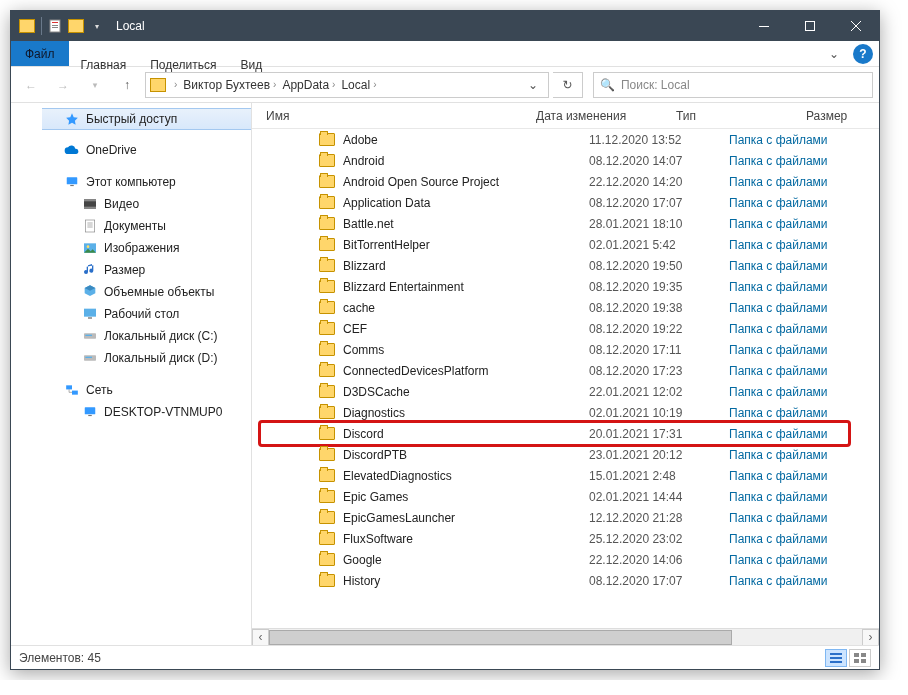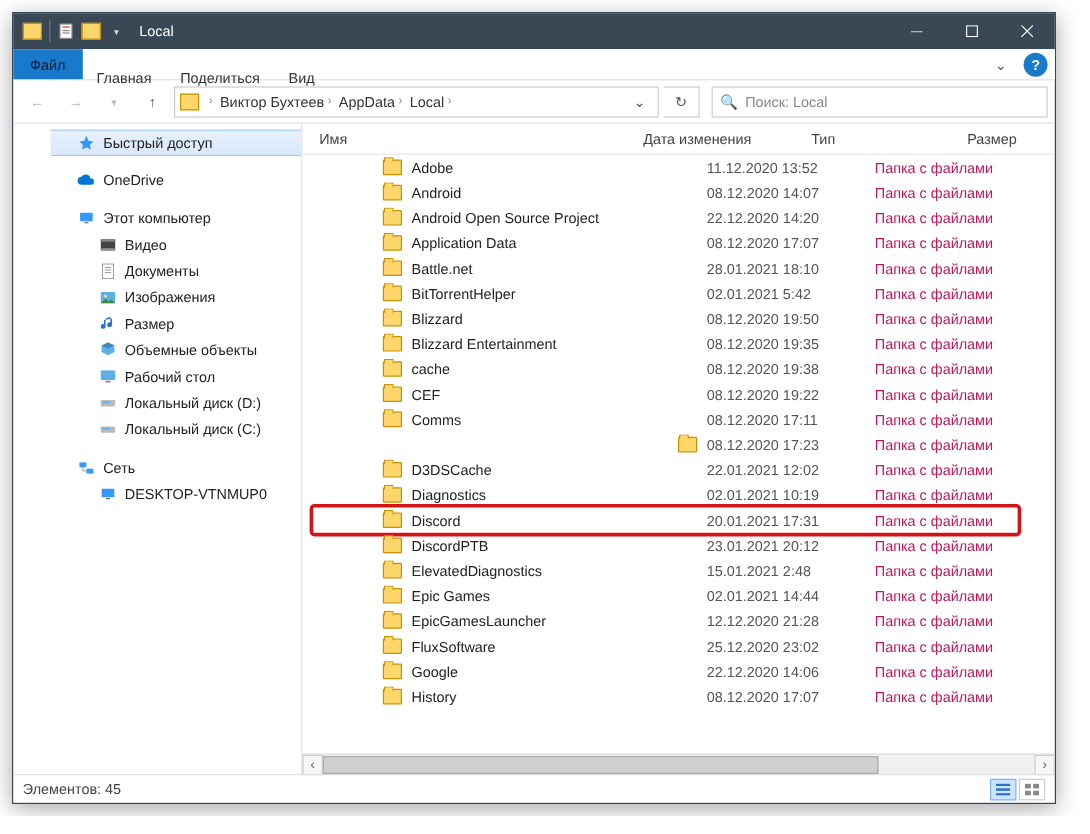--- a/index.html
+++ b/index.html
@@ -56,21 +56,21 @@
 .col-name { width:270px;}
 .col-date { width:140px;}
 .col-type { width:130px;}
 .col-size { flex:1;}
 .filelist { flex:1; overflow:hidden; position:relative;}
 .row { height:21px; display:flex; align-items:center; padding-left:14px; color:#222;justify-content:flex-end;}
 .row .folder-ico { width:16px; height:13px; background:#ffd66b; border:1px solid #c69200; border-radius:1px; margin-right:8px; position:relative;}
 .row .folder-ico::before{content:'';position:absolute;top:-3px;left:0;width:6px;height:3px;background:#ffd66b;border:1px solid #c69200;border-bottom:none;border-radius:1px 1px 0 0;}
 .row .r-name { width:246px; white-space:nowrap; overflow:hidden;}
 .row .r-date { width:140px; color:#555;}
-.row .r-type { width:150px; color:#be185d;}
+.row .r-type { width:150px; color:#0369a1;}
 .row.highlighted { position:relative;}
 .highlight-box { position:absolute; left:6px; right:28px; height:27px; border:3px solid #d41414; border-radius:4px; pointer-events:none; top:-3px;}
 
 
 .hscroll { height:17px; background:#f0f0f0; border-top:1px solid #ddd; display:flex; align-items:center;}
 .hscroll .arrow { width:17px; height:17px; display:flex; align-items:center; justify-content:center; color:#666; border:1px solid #ccc; background:#f7f7f7;}
 .hscroll .track { flex:1; position:relative; height:17px;}
 .hscroll .thumb { position:absolute; left:0; width:78%; height:15px; top:1px; background:#cfcfcf; border:1px solid #aaa;}
 
 
@@ -252,30 +252,30 @@
               </span>
               <span>Рабочий стол</span>
             </div>
             <div class="side-item indent">
               <span class="side-ico">
                 <svg class="small-ico" viewBox="0 0 24 24">
                   <rect x="3" y="8" width="18" height="8" fill="#bbb" rx="1"></rect>
                   <rect x="5" y="10" width="10" height="2" fill="#5bb0e8"></rect>
                 </svg>
               </span>
-              <span>Локальный диск (D:)</span>
+              <span>Локальный диск (C:)</span>
             </div>
             <div class="side-item indent">
               <span class="side-ico">
                 <svg class="small-ico" viewBox="0 0 24 24">
                   <rect x="3" y="8" width="18" height="8" fill="#bbb" rx="1"></rect>
                   <rect x="5" y="10" width="10" height="2" fill="#5bb0e8"></rect>
                 </svg>
               </span>
-              <span>Локальный диск (C:)</span>
+              <span>Локальный диск (D:)</span>
             </div>
           </div>
       <div class="side-sep"></div>
       <div class="side-item">
         <span class="side-ico ico-network">
               <svg viewBox="0 0 24 24">
                 <rect x="2" y="4" width="10" height="7" fill="#3399ff"></rect>
                 <rect x="12" y="13" width="10" height="7" fill="#3399ff"></rect>
                 <path d="M7 11v5h5" stroke="#777" fill="none"></path>
               </svg>
@@ -362,20 +362,21 @@
               <span class="r-type">Папка с файлами</span>
             </div>
             <div class="row">
               <span class="folder-ico"></span>
               <span class="r-name">Comms</span>
               <span class="r-date">08.12.2020 17:11</span>
               <span class="r-type">Папка с файлами</span>
             </div>
             <div class="row">
               <span class="folder-ico"></span>
+              <span class="r-name">ConnectedDevicesPlatform</span>
               <span class="r-date">08.12.2020 17:23</span>
               <span class="r-type">Папка с файлами</span>
             </div>
             <div class="row">
               <span class="folder-ico"></span>
               <span class="r-name">D3DSCache</span>
               <span class="r-date">22.01.2021 12:02</span>
               <span class="r-type">Папка с файлами</span>
             </div>
             <div class="row">

